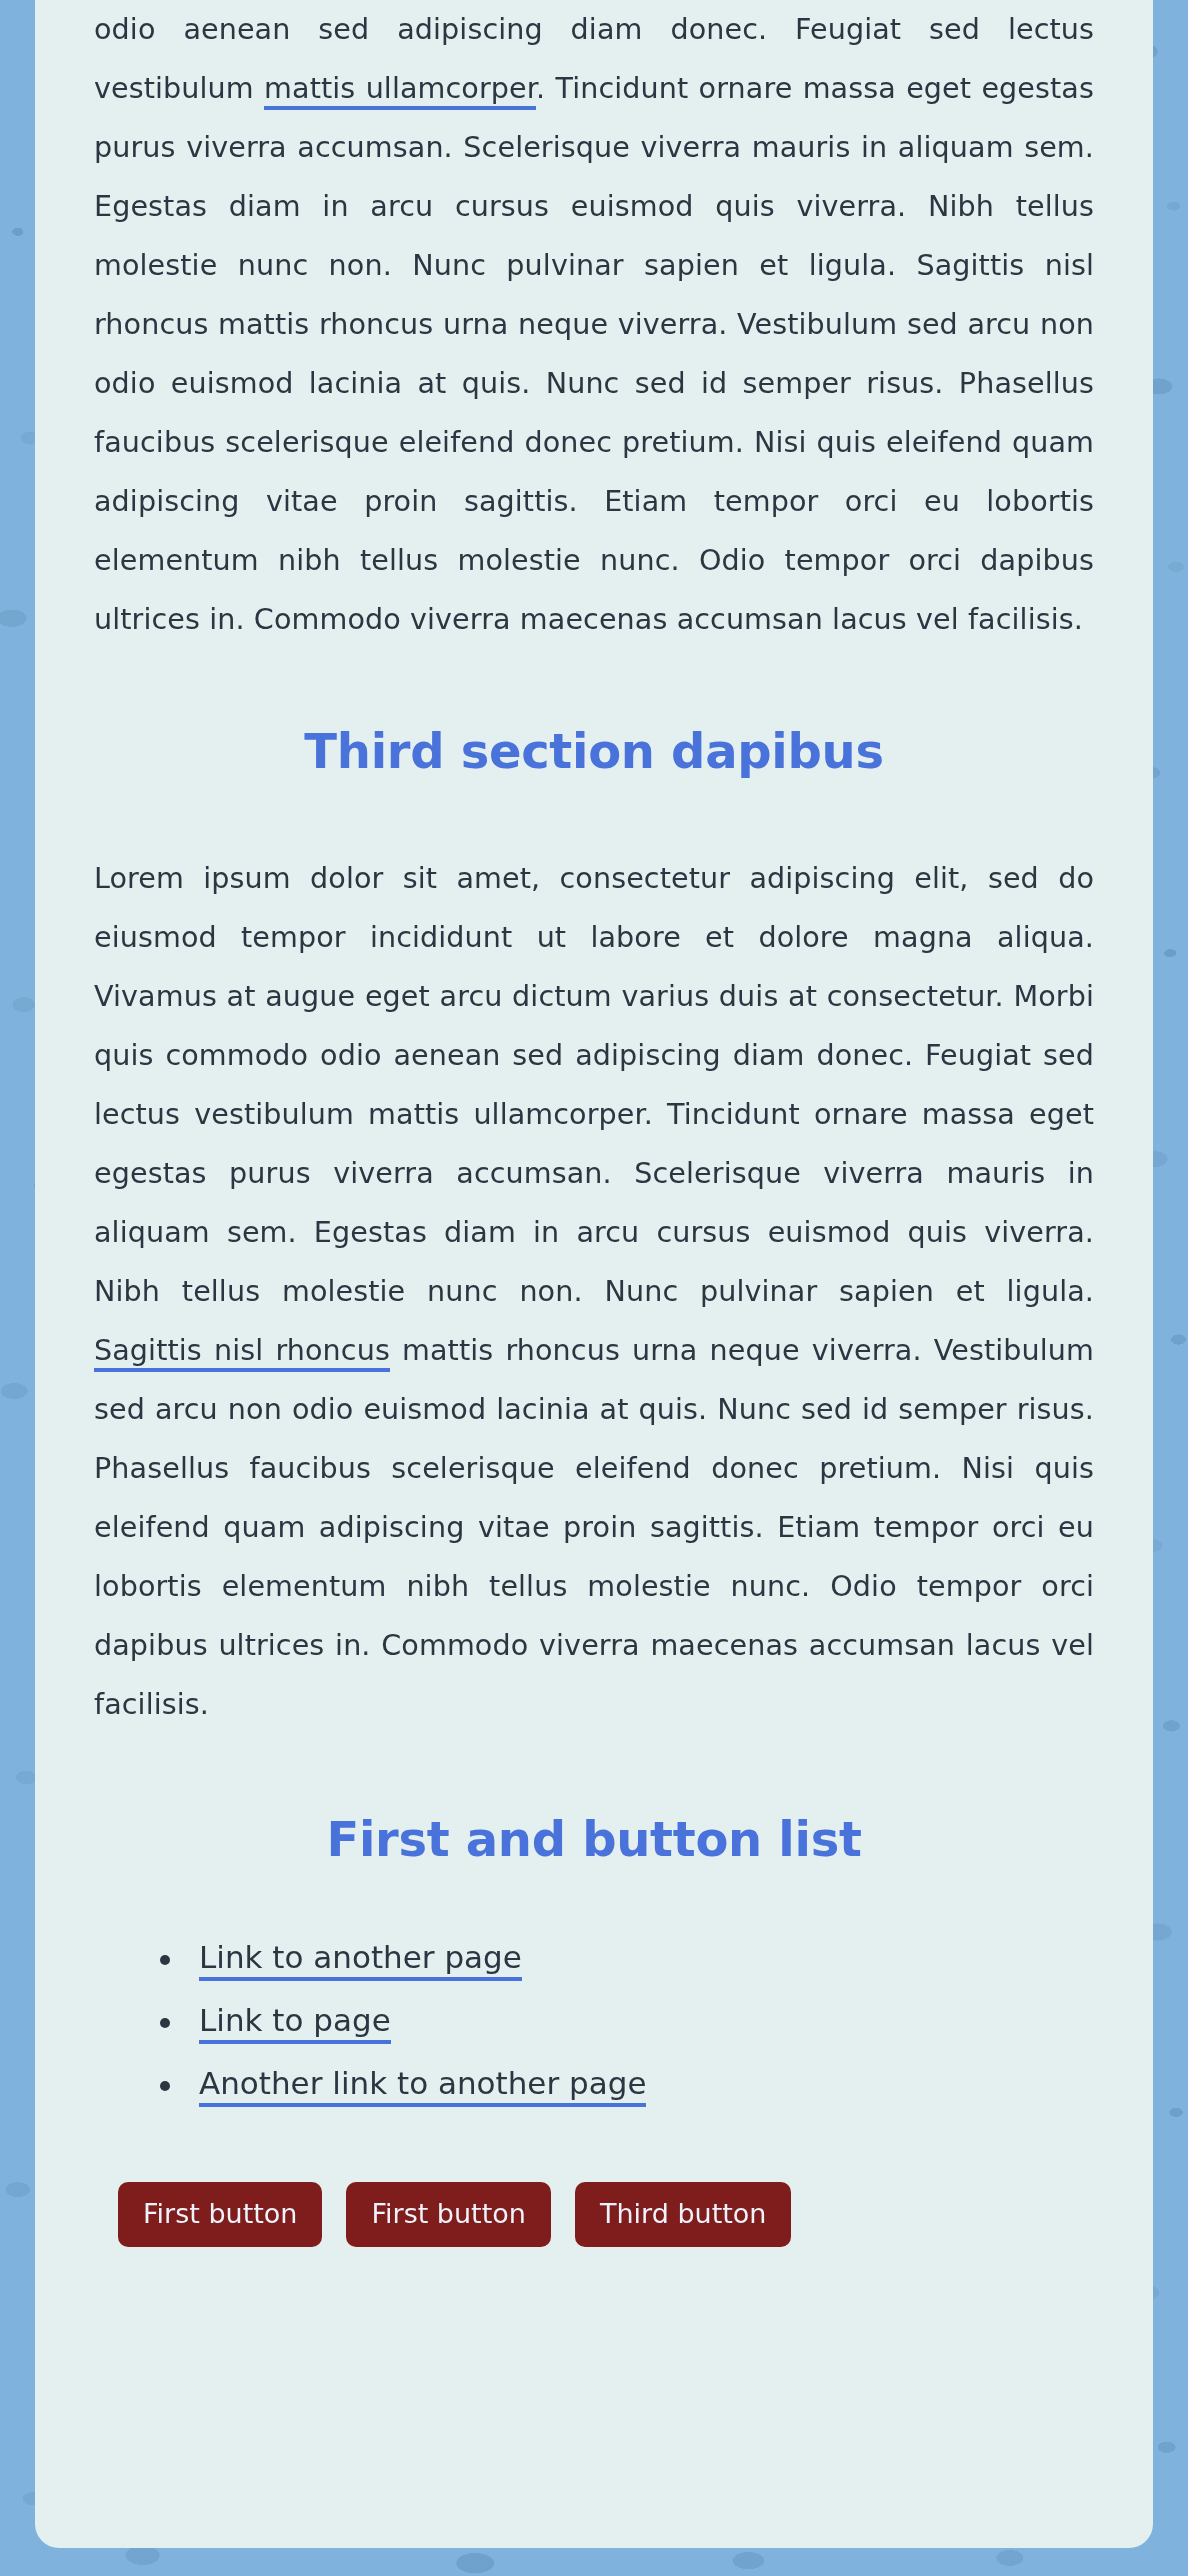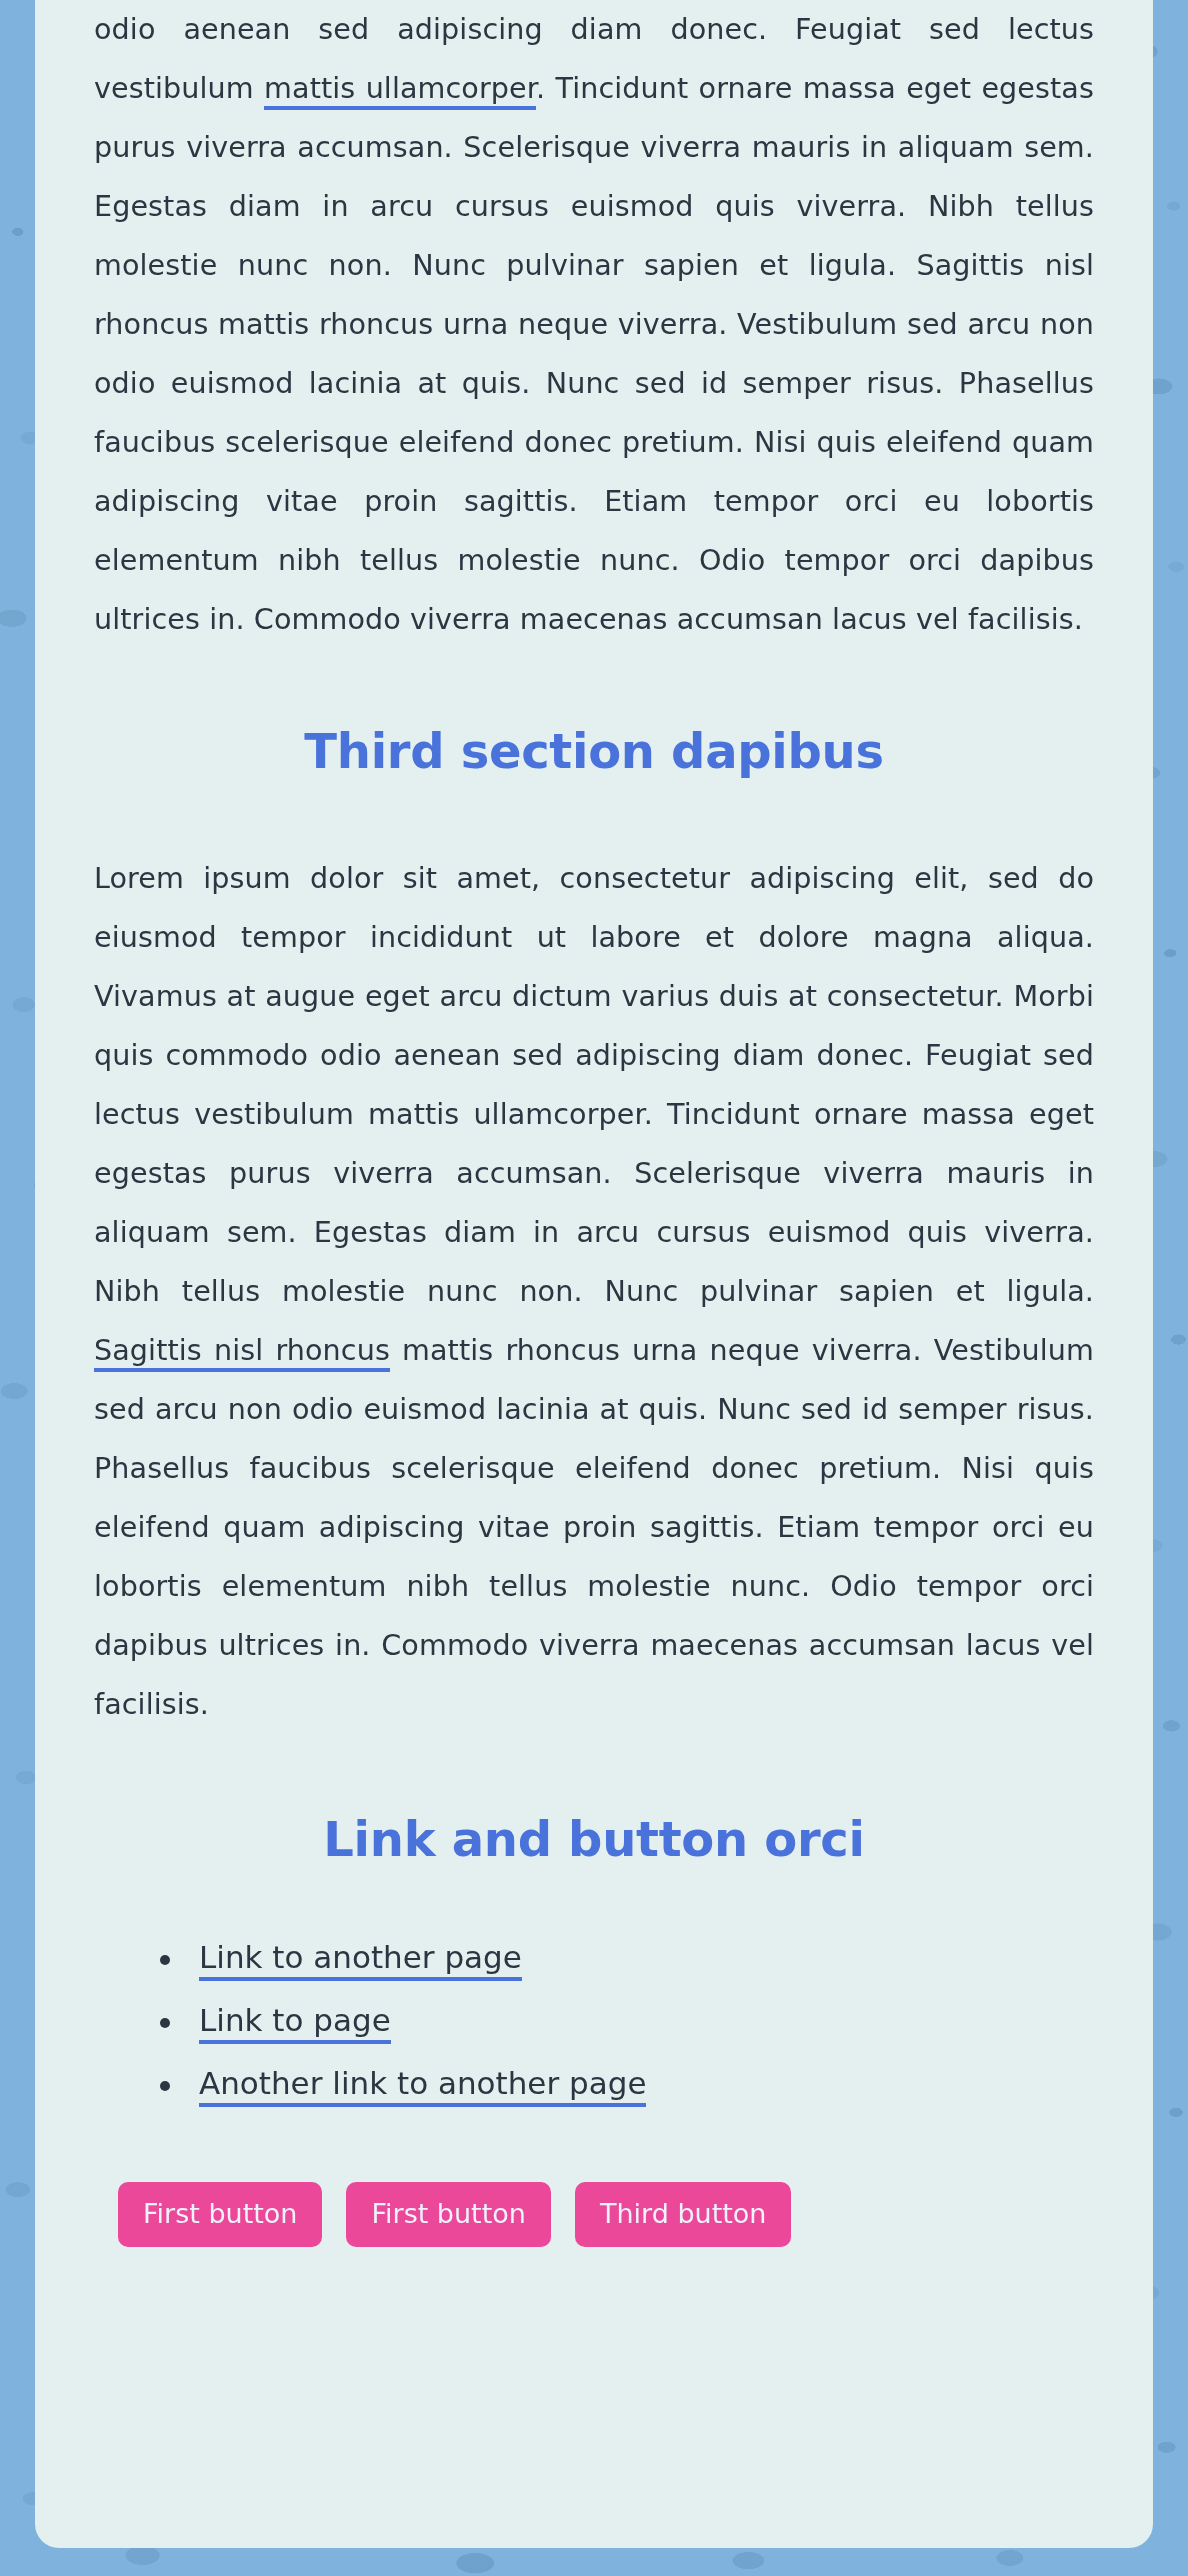--- a/index.html
+++ b/index.html
@@ -139,21 +139,21 @@
     padding-bottom: 1.8px;
   }
 
   #button-row {
     display: flex;
     gap: 24px;
     margin: 67px 0 0 24px;
   }
 
   .btn {
-    background: #ec4899;
+    background: #7f1d1d;
     color: #eef2fb;
     border: none;
     border-radius: 10px;
     font-family: "DejaVu Sans", sans-serif;
     font-size: 27px;
     line-height: 1;
     padding: 18.4px 25px 20px 25px;
     cursor: pointer;
     white-space: nowrap;
   }
@@ -165,21 +165,21 @@
 
 <div id="content-card">
   <div class="inner">
 
     <p class="body-text"><span>odio aenean sed adipiscing diam donec. Feugiat sed lectus vestibulum </span><a class="inline-link" href="#">mattis ullamcorper</a><span>. Tincidunt ornare massa eget egestas purus viverra accumsan. Scelerisque viverra mauris in aliquam sem. Egestas diam in arcu cursus euismod quis viverra. Nibh tellus molestie nunc non. Nunc pulvinar sapien et ligula. Sagittis nisl rhoncus mattis rhoncus urna neque viverra. Vestibulum sed arcu non odio euismod lacinia at quis. Nunc sed id semper risus. Phasellus faucibus scelerisque eleifend donec pretium. Nisi quis eleifend quam adipiscing vitae proin sagittis. Etiam tempor orci eu lobortis elementum nibh tellus molestie nunc. Odio tempor orci dapibus ultrices in. Commodo viverra maecenas accumsan lacus vel facilisis.</span></p>
 
     <h2 class="section-header" id="third-section-header">Third section dapibus</h2>
 
     <p class="body-text"><span>Lorem ipsum dolor sit amet, consectetur adipiscing elit, sed do eiusmod tempor incididunt ut labore et dolore magna aliqua. Vivamus at augue eget arcu dictum varius duis at consectetur. Morbi quis commodo odio aenean sed adipiscing diam donec. Feugiat sed lectus vestibulum mattis ullamcorper. Tincidunt ornare massa eget egestas purus viverra accumsan. Scelerisque viverra mauris in aliquam sem. Egestas diam in arcu cursus euismod quis viverra. Nibh tellus molestie nunc non. Nunc pulvinar sapien et ligula. </span><a class="inline-link" href="#">Sagittis nisl rhoncus</a><span> mattis rhoncus urna neque viverra. Vestibulum sed arcu non odio euismod lacinia at quis. Nunc sed id semper risus. Phasellus faucibus scelerisque eleifend donec pretium. Nisi quis eleifend quam adipiscing vitae proin sagittis. Etiam tempor orci eu lobortis elementum nibh tellus molestie nunc. Odio tempor orci dapibus ultrices in. Commodo viverra maecenas accumsan lacus vel facilisis.</span></p>
 
-    <h2 class="section-header" id="link-list-header">Link and button orci</h2>
+    <h2 class="section-header" id="link-list-header">First and button list</h2>
 
     <ul class="link-list">
       <li>
         <a href="#">Link to another page</a>
       </li>
       <li>
         <a href="#">Link to page</a>
       </li>
       <li>
         <a href="#">Another link to another page</a>

